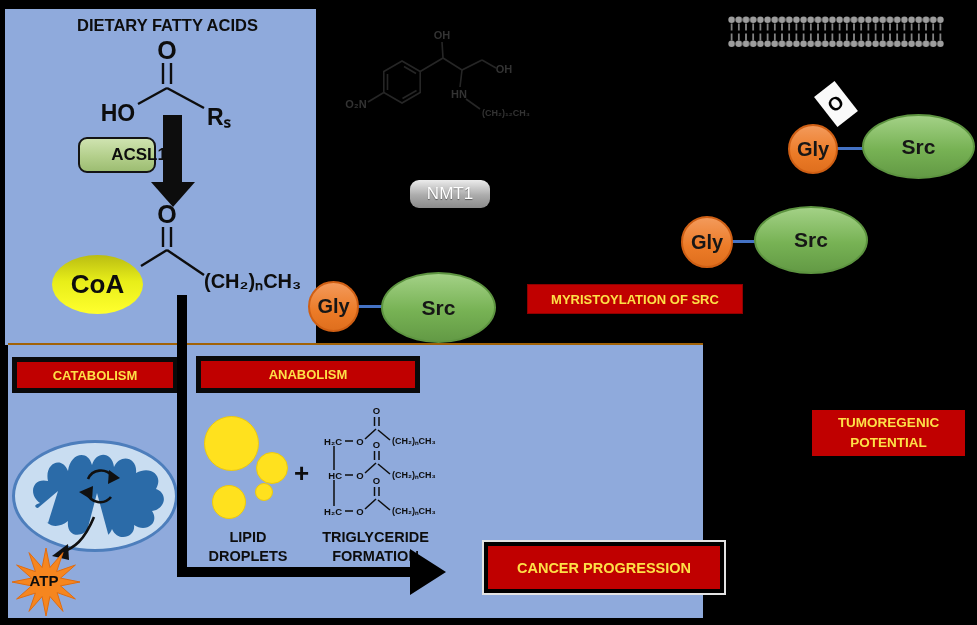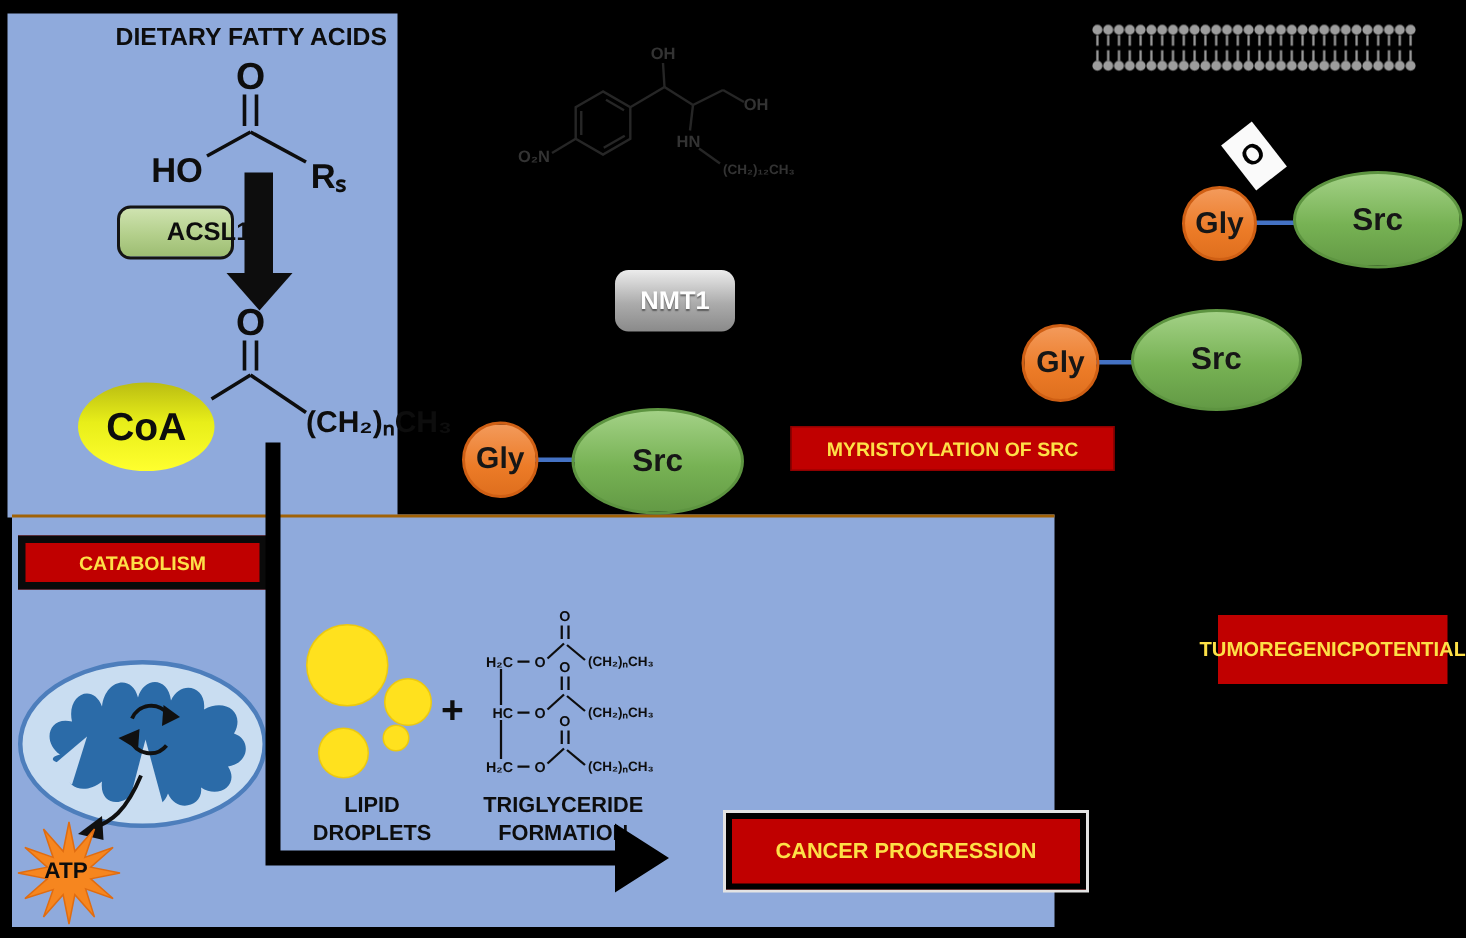--- a/index.html
+++ b/index.html
@@ -48,44 +48,44 @@
       <line x1="146" y1="84" x2="160" y2="94"></line>
       <line x1="63.8" y1="77.5" x2="48" y2="87"></line>
     </g>
     <text class="fainttext" x="122" y="24" text-anchor="middle" font-size="11">OH</text>
     <text class="fainttext" x="184" y="58" text-anchor="middle" font-size="11">OH</text>
     <text class="fainttext" x="139" y="83" text-anchor="middle" font-size="11">HN</text>
     <text class="fainttext" x="36" y="93" text-anchor="middle" font-size="11">O₂N</text>
     <text class="fainttext" x="162" y="101" font-size="9">(CH₂)₁₂CH₃</text>
   </svg>
 
-  <div class="abs flexc" style="left:410px;top:180px;width:80px;height:41px;border-radius:9px;
+  <div class="abs flexc" style="left:410px;top:180px;width:80px;height:28px;border-radius:9px;
               background:linear-gradient(180deg,#ececec 0%,#ababab 55%,#8a8a8a 100%);
-              color:#fff;font-weight:bold;font-size:17px;text-shadow:0 1px 1px rgba(0,0,0,.45);">
+              color:#fff;font-weight:normal;font-size:17px;text-shadow:0 1px 1px rgba(0,0,0,.45);">
     <span>NMT1</span>
   </div>
 
   <svg class="abs" style="left:728px;top:15px;" width="216" height="34">
     <defs>
       <pattern id="mem" width="7.2" height="34" patternUnits="userSpaceOnUse">
         <circle cx="3.6" cy="4.8" r="3.3" fill="#9d9d9d"></circle>
         <circle cx="3.6" cy="28.8" r="3.3" fill="#9d9d9d"></circle>
         <line x1="3.6" y1="8.5" x2="3.6" y2="15.5" stroke="#9d9d9d" stroke-width="1.5"></line>
         <line x1="3.6" y1="18.5" x2="3.6" y2="25.5" stroke="#9d9d9d" stroke-width="1.5"></line>
       </pattern>
     </defs>
     <rect x="0" y="0" width="216" height="34" fill="url(#mem)"></rect>
   </svg>
 
   <div class="abs flexc" style="left:823px;top:85px;width:26px;height:38px;background:#fafafa;
               transform:rotate(-38deg);font-weight:bold;font-size:19px;color:#000;">
     <span>O</span>
   </div>
 
-  <div class="panel" style="left:5px;top:9px;width:260px;height:336px;">
+  <div class="panel" style="left:5px;top:9px;width:311px;height:336px;">
     <div class="abs" style="left:30px;top:7px;width:265px;text-align:center;font-weight:bold;font-size:16.5px;color:#0d0d0d;">DIETARY FATTY ACIDS</div>
 
     <svg class="abs" style="left:0;top:0;" width="303" height="336">
 
       <g stroke="#0d0d0d" stroke-width="2.4" fill="none">
         <line x1="158" y1="54" x2="158" y2="75"></line>
         <line x1="166" y1="54" x2="166" y2="75"></line>
         <line x1="162" y1="79" x2="133" y2="95"></line>
         <line x1="162" y1="79" x2="199" y2="99"></line>
       </g>
@@ -118,20 +118,23 @@
                 background:linear-gradient(180deg,#babd12 0%,#e8ee19 45%,#ffff2e 100%);
                 font-weight:bold;font-size:26px;color:#0d0d0d;">
       <span>CoA</span>
     </div>
   </div>
 
   <div class="panel" style="left:8px;top:343px;width:695px;height:275px;border-top:2px solid #a16207;box-sizing:border-box;">
 
     <div class="abs flexc redbox blackborder" style="left:4px;top:12px;width:166px;height:36px;font-size:13px;">
       <span>CATABOLISM</span>
+    </div>
+    <div class="abs flexc redbox blackborder" style="left:188px;top:11px;width:224px;height:37px;font-size:13px;">
+      <span>ANABOLISM</span>
     </div>
 
 
     <div class="abs circle" style="left:4px;top:95px;width:166px;height:112px;background:#c9ddf1;border:3px solid #4d7ebc;box-sizing:border-box;"></div>
 
     <svg class="abs" style="left:0;top:0;" width="695" height="275">
       <path d="M32,158 C20,150 24,132 40,136 C36,118 54,110 60,126 C62,108 80,104 84,120
                C88,106 104,106 106,122 C112,108 130,112 128,128 C142,120 156,130 148,144
                C160,148 158,164 144,166 C152,178 138,188 126,180 C128,192 110,198 104,184
                C100,196 84,196 82,182 C74,194 58,192 60,176 C48,186 32,180 38,164
@@ -239,21 +242,21 @@
     </div>
     <div class="src" style="left:381px;top:272px;width:115px;height:71px;">
       <span>Src</span>
     </div>
   </div>
 
   <div class="abs flexc redbox" style="left:527px;top:284px;width:216px;height:30px;font-size:13px;border:1px solid #8f0000;">
     <span>MYRISTOYLATION OF SRC</span>
   </div>
 
-  <div class="abs flexc redbox" style="left:812px;top:410px;width:153px;height:46px;font-size:13.5px;line-height:20px;">
+  <div class="abs flexc redbox" style="left:812px;top:410px;width:153px;height:46px;font-size:13.5px;line-height:20px;flex-direction:column;">
     <div>TUMOREGENIC</div>
     <div>POTENTIAL</div>
   </div>
 
   <div class="abs flexc redbox" style="left:448px;top:542px;width:240px;height:51px;font-size:14.5px;
               border:4px solid #000;box-shadow:0 0 0 2px #e3e3e3;margin-left:36px;">
     <span>CANCER PROGRESSION</span>
   </div>
 
 </div>

